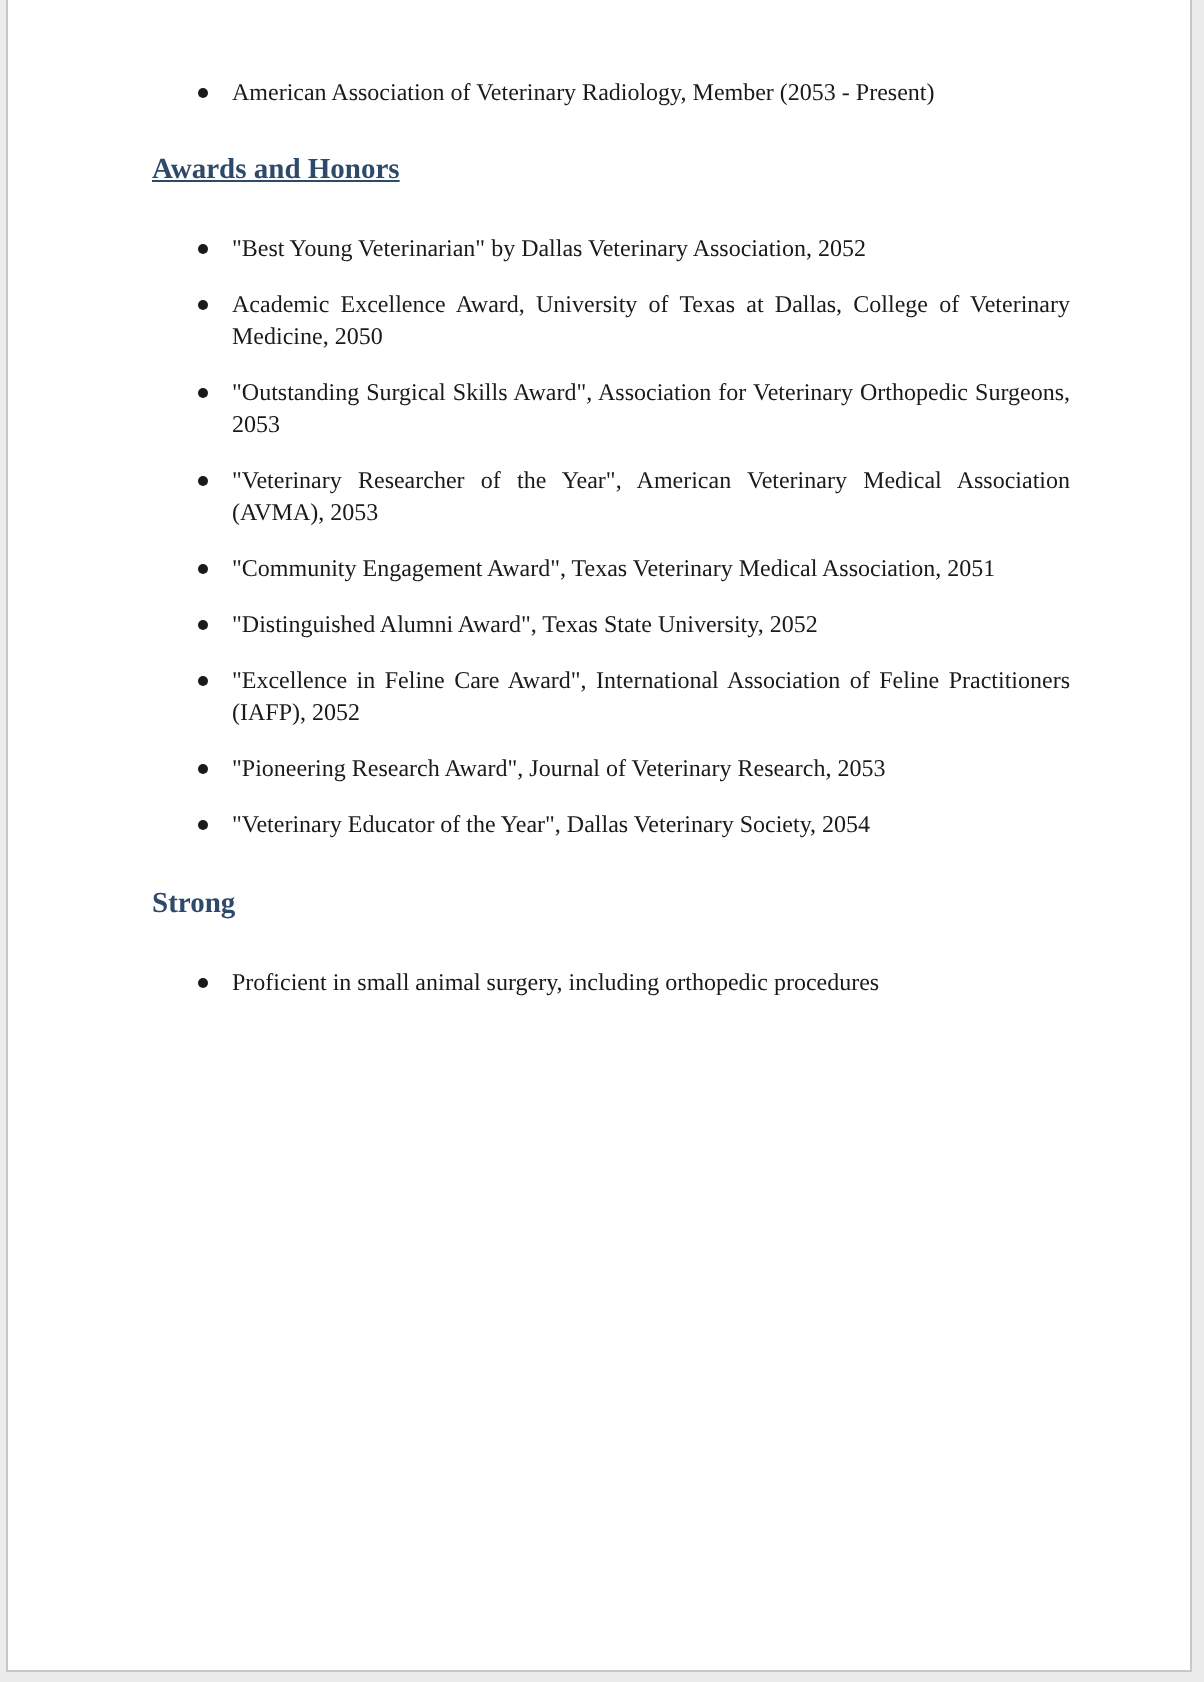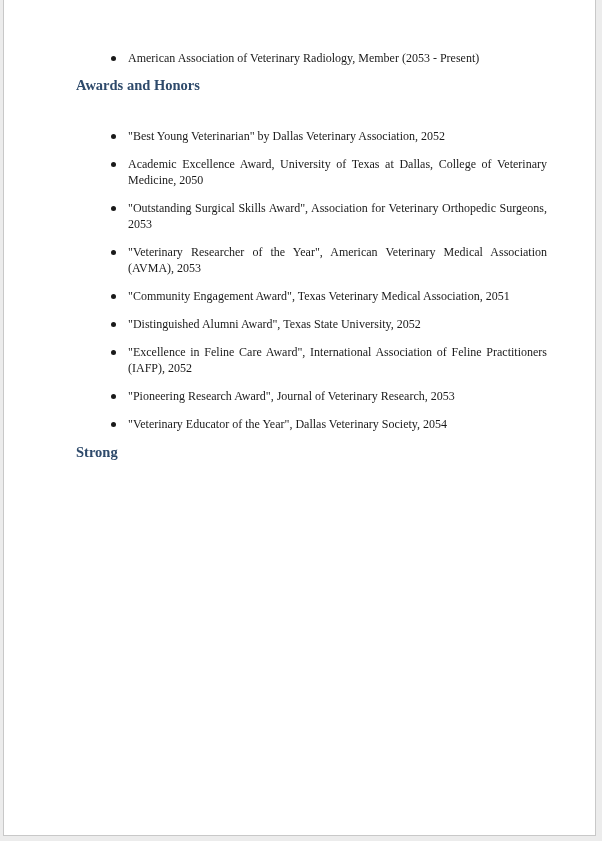--- a/index.html
+++ b/index.html
@@ -24,21 +24,21 @@
     position: absolute;
     left: 72px;
     top: 0;
     width: 455px;
     font-family: "Liberation Serif", "DejaVu Serif", serif;
     font-size: 12px;
     color: #1a1a1a;
   }
   ul {
     list-style: none;
-    margin: 16px;
+    margin: 4px;
     padding: 0;
   }
   li {
     position: relative;
     padding-left: 36px;
     line-height: 16px;
     text-align: justify;
   }
   li .bullet {
     position: absolute;
@@ -71,33 +71,34 @@
 <div class="page">
   <div class="content">
 
     <ul class="list-block" style="top:34px;">
       <li>
         <span class="bullet"></span>
         <span>American Association of Veterinary Radiology, Member (2053 - Present)</span>
       </li>
     </ul>
 
-    <h2 class="section-heading" style="top:77px;">Awards and Honors</h2>
+    <h2 class="section-heading" style="top:77px;text-decoration:underline;">Awards and Honors</h2>
 
     <ul class="list-block" style="top:112px;">
       <li><span class="bullet"></span><span>"Best Young Veterinarian" by Dallas Veterinary Association, 2052</span></li>
       <li><span class="bullet"></span><span>Academic Excellence Award, University of Texas at Dallas, College of Veterinary Medicine, 2050</span></li>
       <li><span class="bullet"></span><span>"Outstanding Surgical Skills Award", Association for Veterinary Orthopedic Surgeons, 2053</span></li>
       <li><span class="bullet"></span><span>"Veterinary Researcher of the Year", American Veterinary Medical Association (AVMA), 2053</span></li>
       <li><span class="bullet"></span><span>"Community Engagement Award", Texas Veterinary Medical Association, 2051</span></li>
       <li><span class="bullet"></span><span>"Distinguished Alumni Award", Texas State University, 2052</span></li>
       <li><span class="bullet"></span><span>"Excellence in Feline Care Award", International Association of Feline Practitioners (IAFP), 2052</span></li>
       <li><span class="bullet"></span><span>"Pioneering Research Award", Journal of Veterinary Research, 2053</span></li>
       <li><span class="bullet"></span><span>"Veterinary Educator of the Year", Dallas Veterinary Society, 2054</span></li>
     </ul>
 
     <h2 class="section-heading" style="top:444px;">Strong</h2>
 
     <ul class="list-block" style="top:479px;">
+      <li><span class="bullet"></span><span>Proficient in small animal surgery, including orthopedic procedures</span></li>
     </ul>
 
   </div>
 </div>
 
 </body></html>

